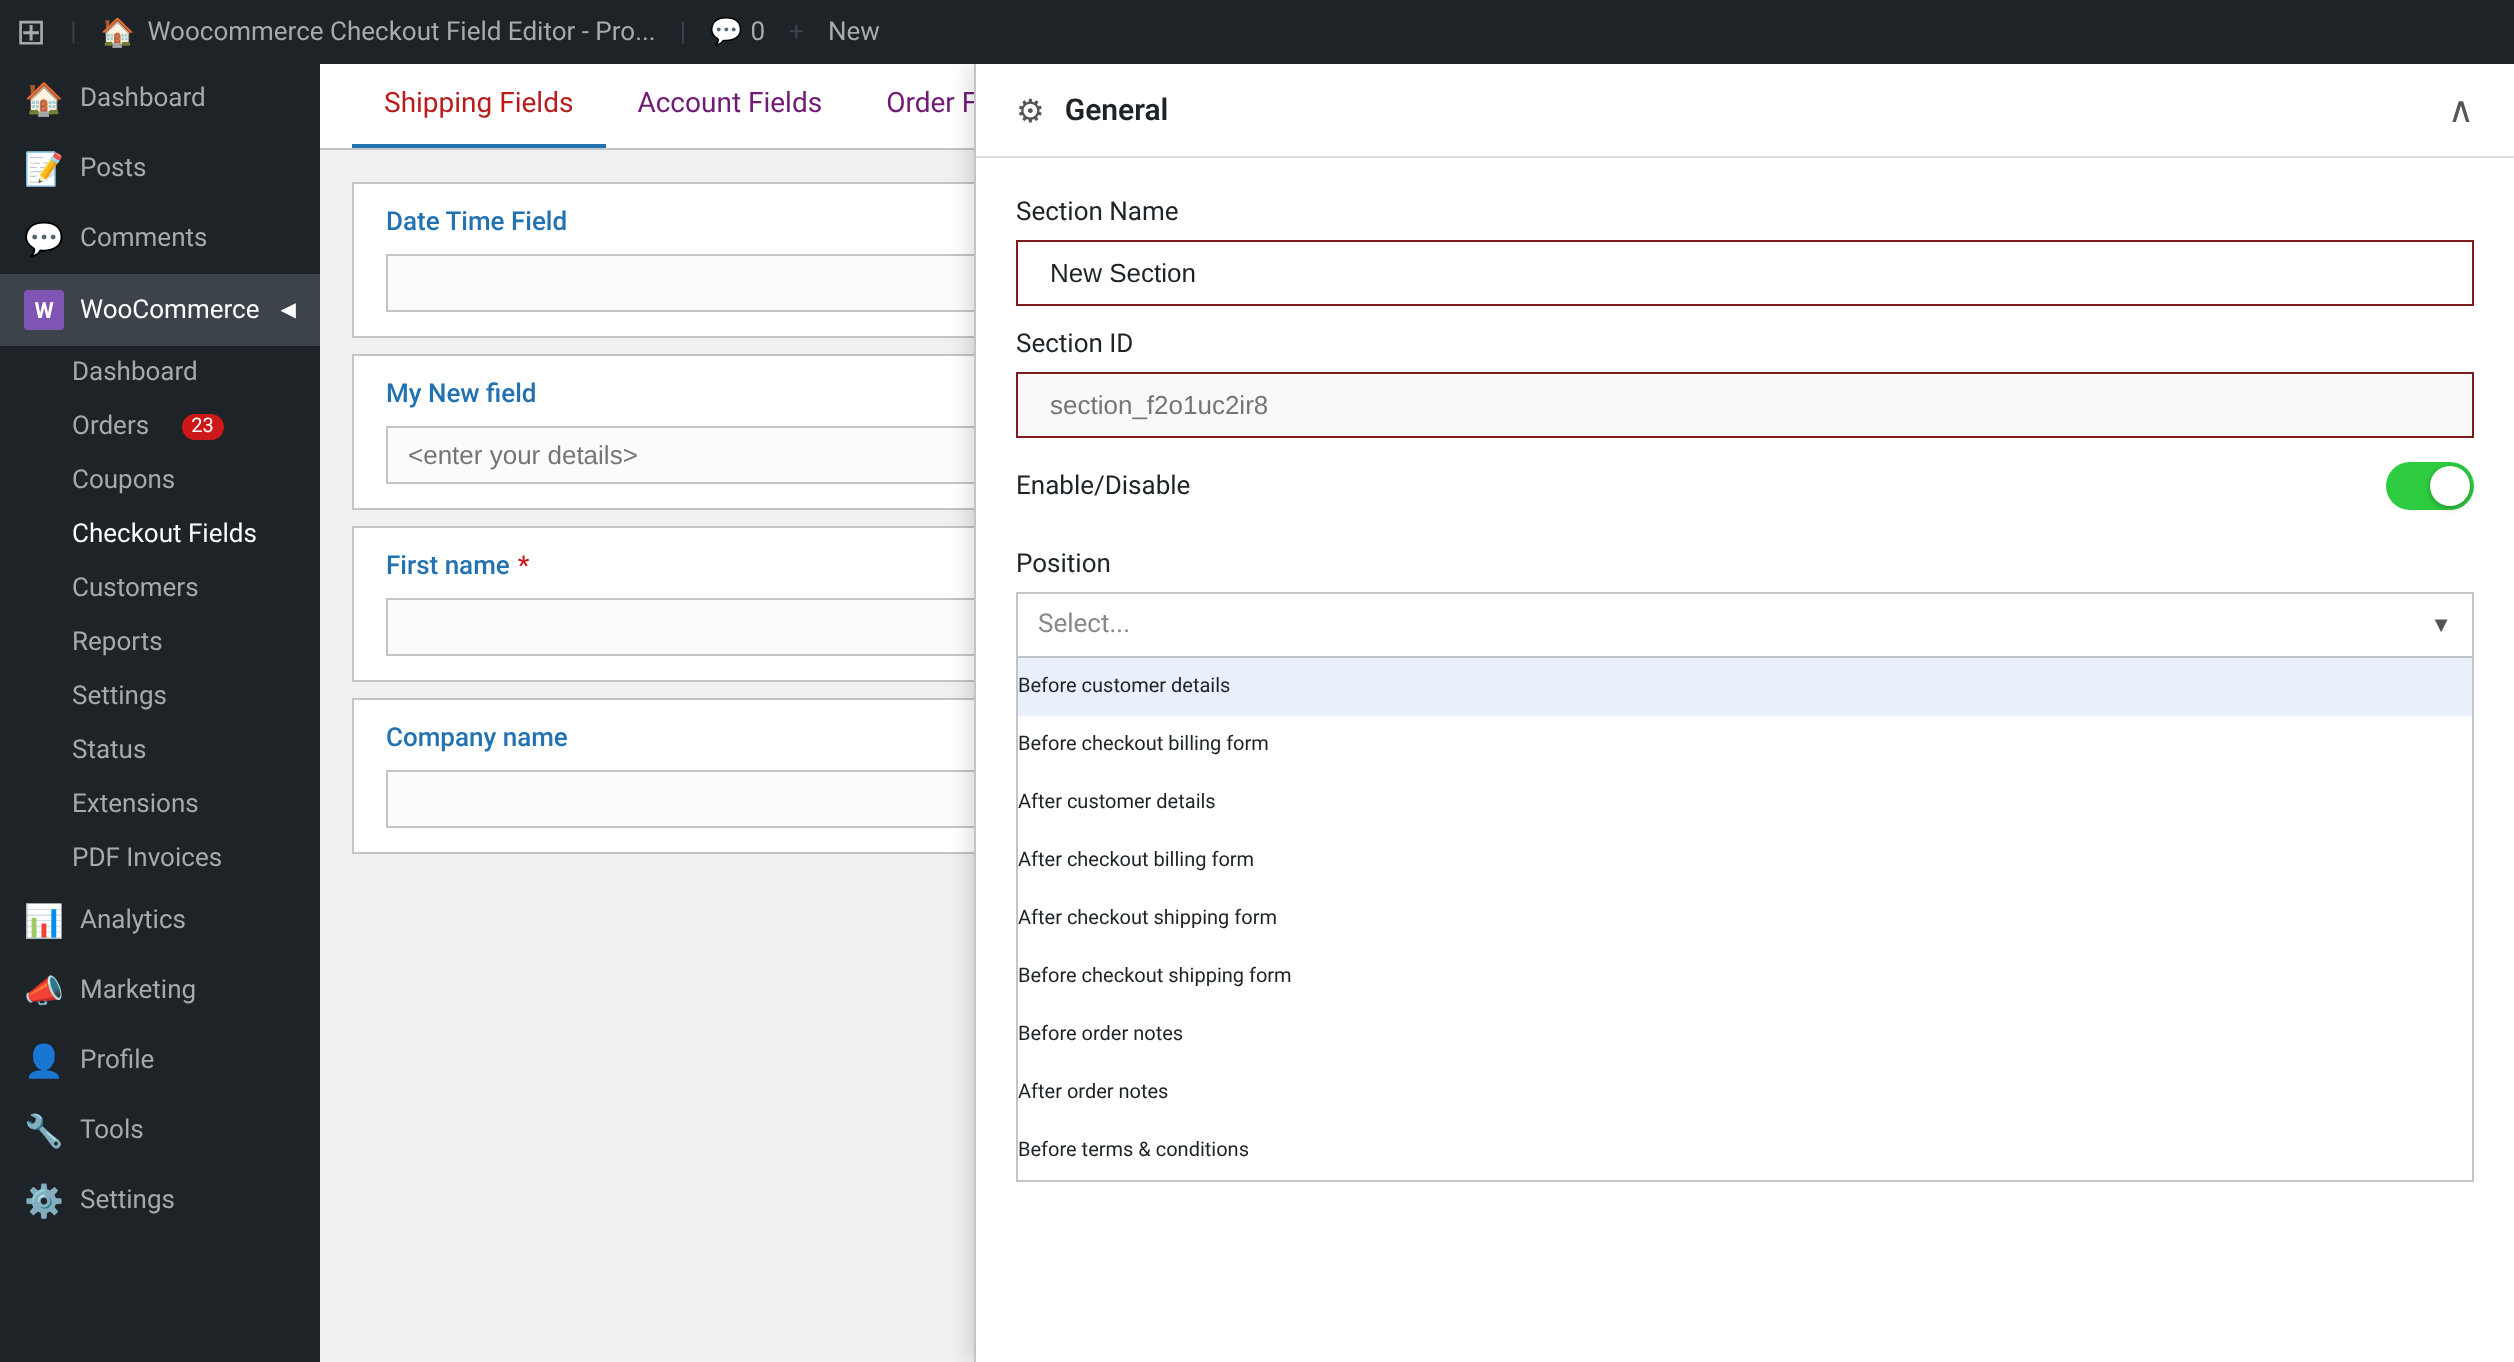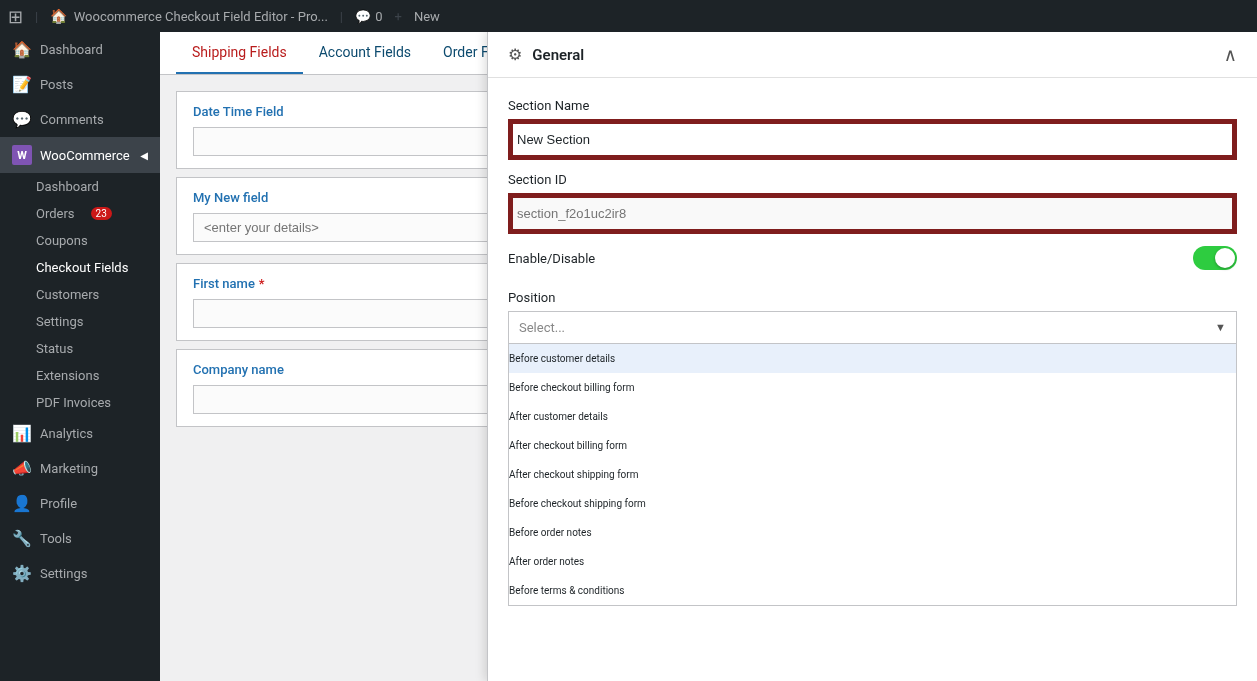--- a/index.html
+++ b/index.html
@@ -110,21 +110,21 @@
       background: #fff;
       border-bottom: 1px solid #c3c4c7;
       display: flex;
       padding: 0 16px;
       gap: 0;
     }
     .tab-item {
       padding: 12px 16px;
       cursor: pointer;
       font-size: 14px;
-      color: #0c4a6e;
+      color: #701a75;
       border-bottom: 2px solid transparent;
       text-decoration: none;
     }
     .tab-item.active {
       border-bottom: 2px solid #2271b1;
       color: #b91c1c;
     }
 
     
     .fields-area {
@@ -208,22 +208,22 @@
       margin-bottom: 12px;
     }
     .form-label {
       font-size: 13px;
       color: #1d2327;
       margin-bottom: 6px;
       display: block;
     }
     .form-input {
       width: 100%;
-      border: 5px solid #7f1d1d;
-      padding: 8px 4px;
+      border: 1px solid #7f1d1d;
+      padding: 8px 16px;
       font-size: 13px;
       color: #1d2327;
       background: #fff;
       outline: none;
     }
     .form-input-readonly {
       background: #f9f9f9;
       color: #888;
     }
 
@@ -349,20 +349,23 @@
       <span class="badge">23</span>
     </div>
     <div class="sidebar-sub-item">
       <span>Coupons</span>
     </div>
     <div class="sidebar-sub-item active">
       <span>Checkout Fields</span>
     </div>
     <div class="sidebar-sub-item">
       <span>Customers</span>
+    </div>
+    <div class="sidebar-sub-item">
+      <span>Reports</span>
     </div>
     <div class="sidebar-sub-item">
       <span>Settings</span>
     </div>
     <div class="sidebar-sub-item">
       <span>Status</span>
     </div>
     <div class="sidebar-sub-item">
       <span>Extensions</span>
     </div>

